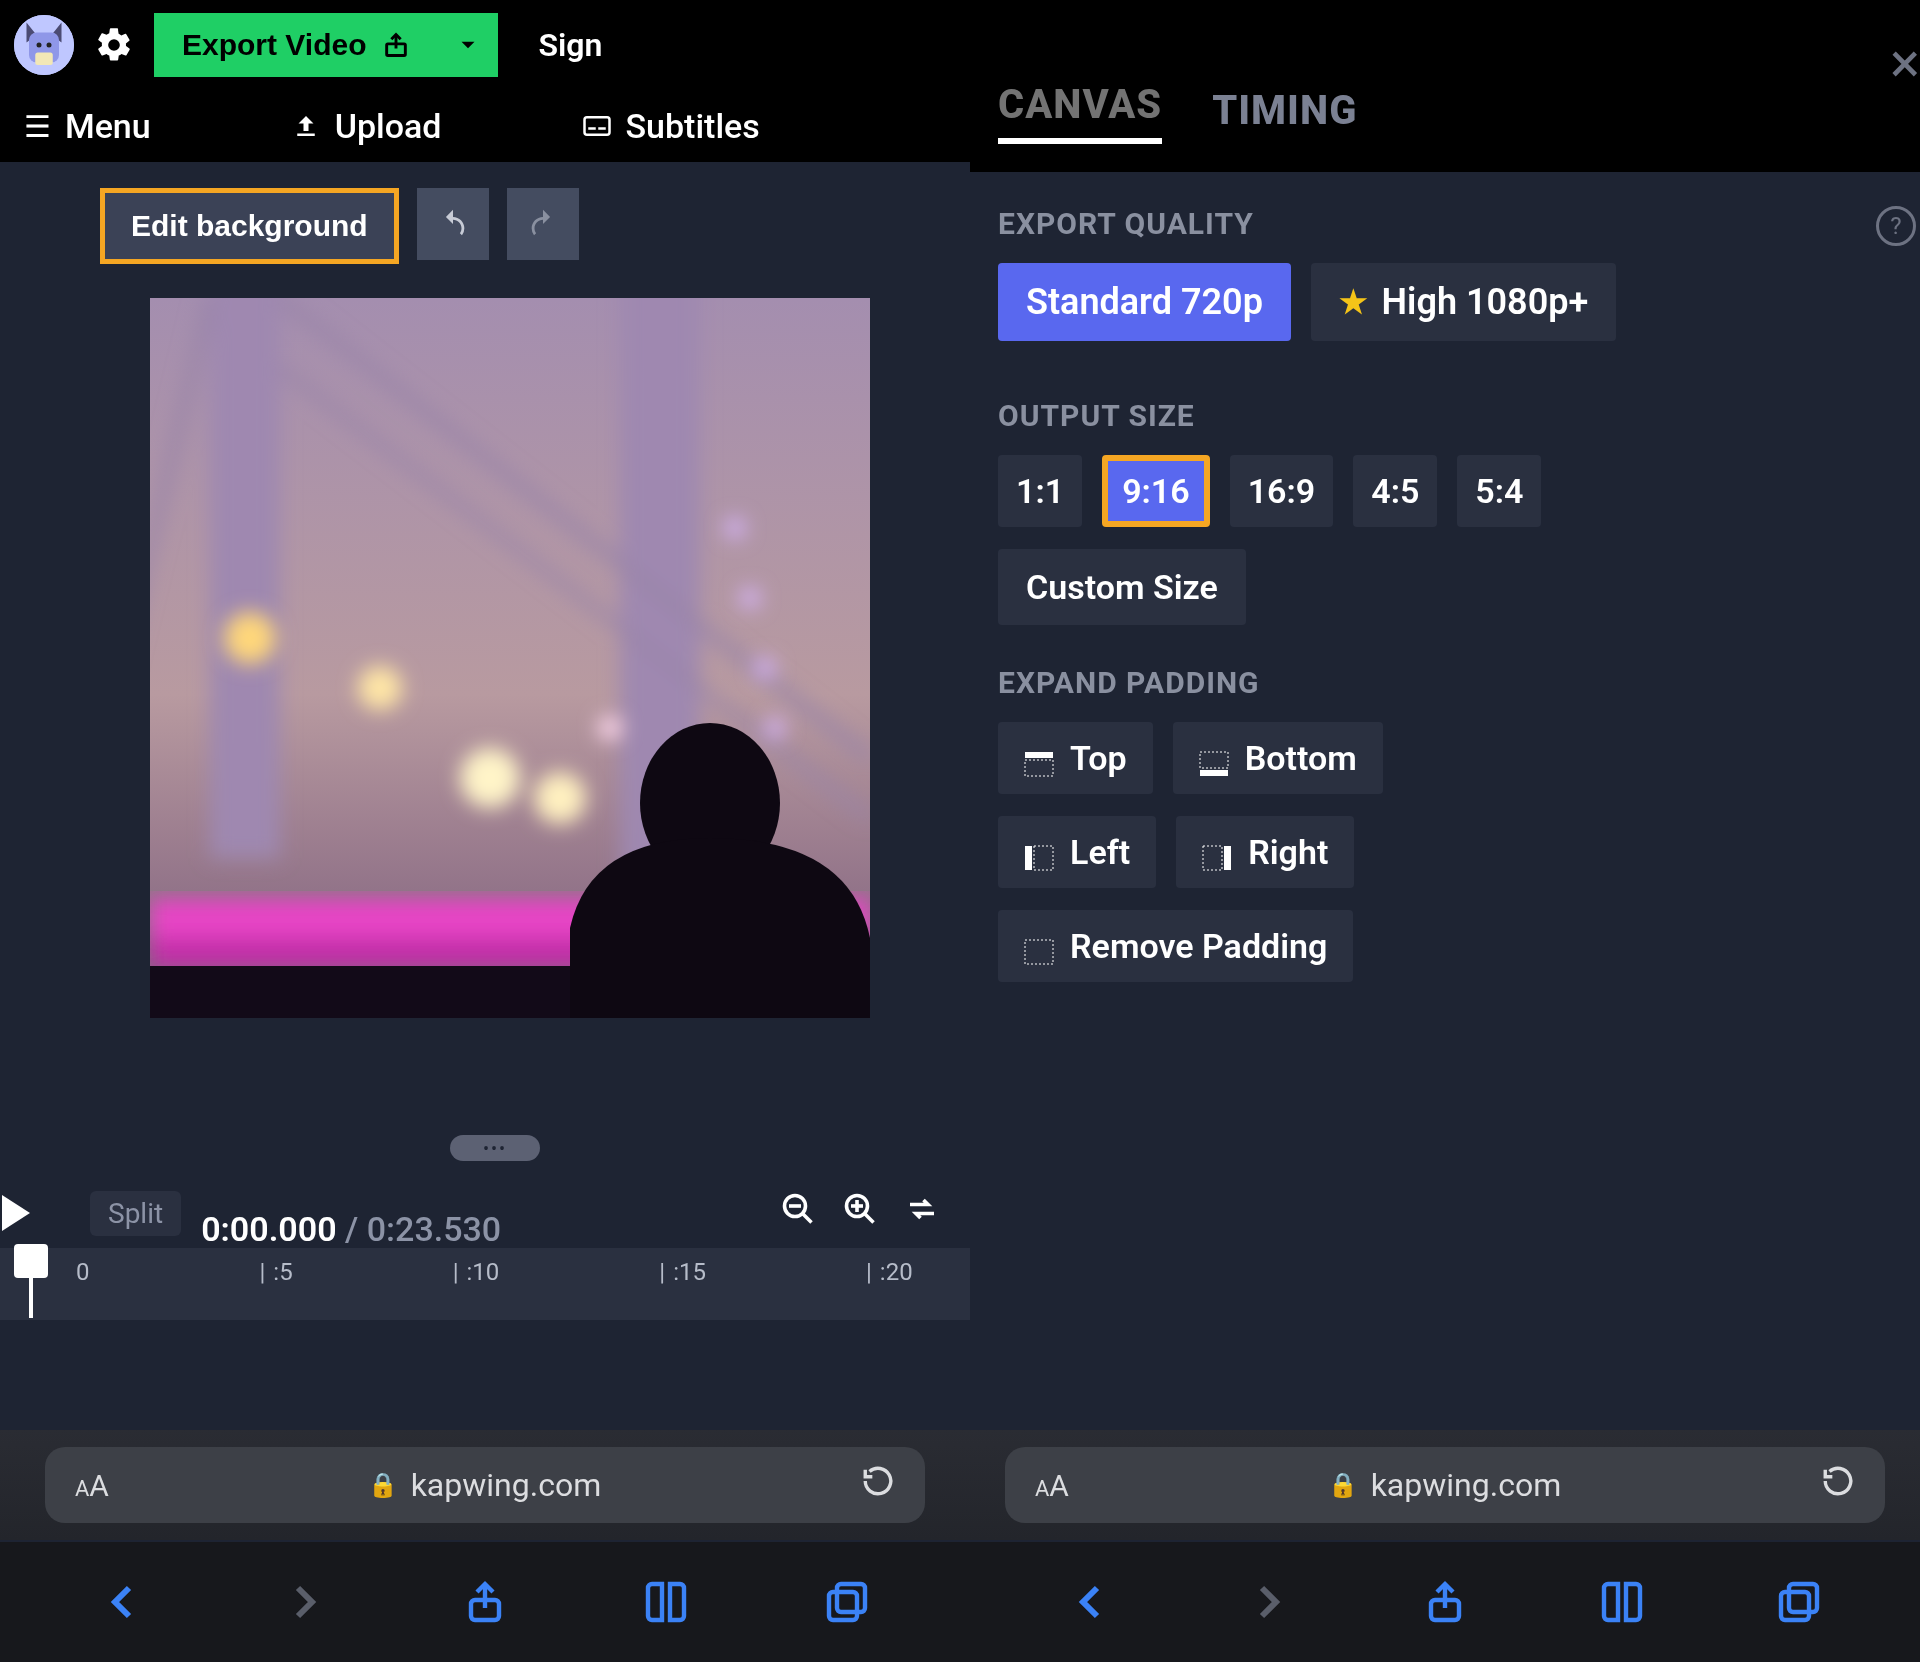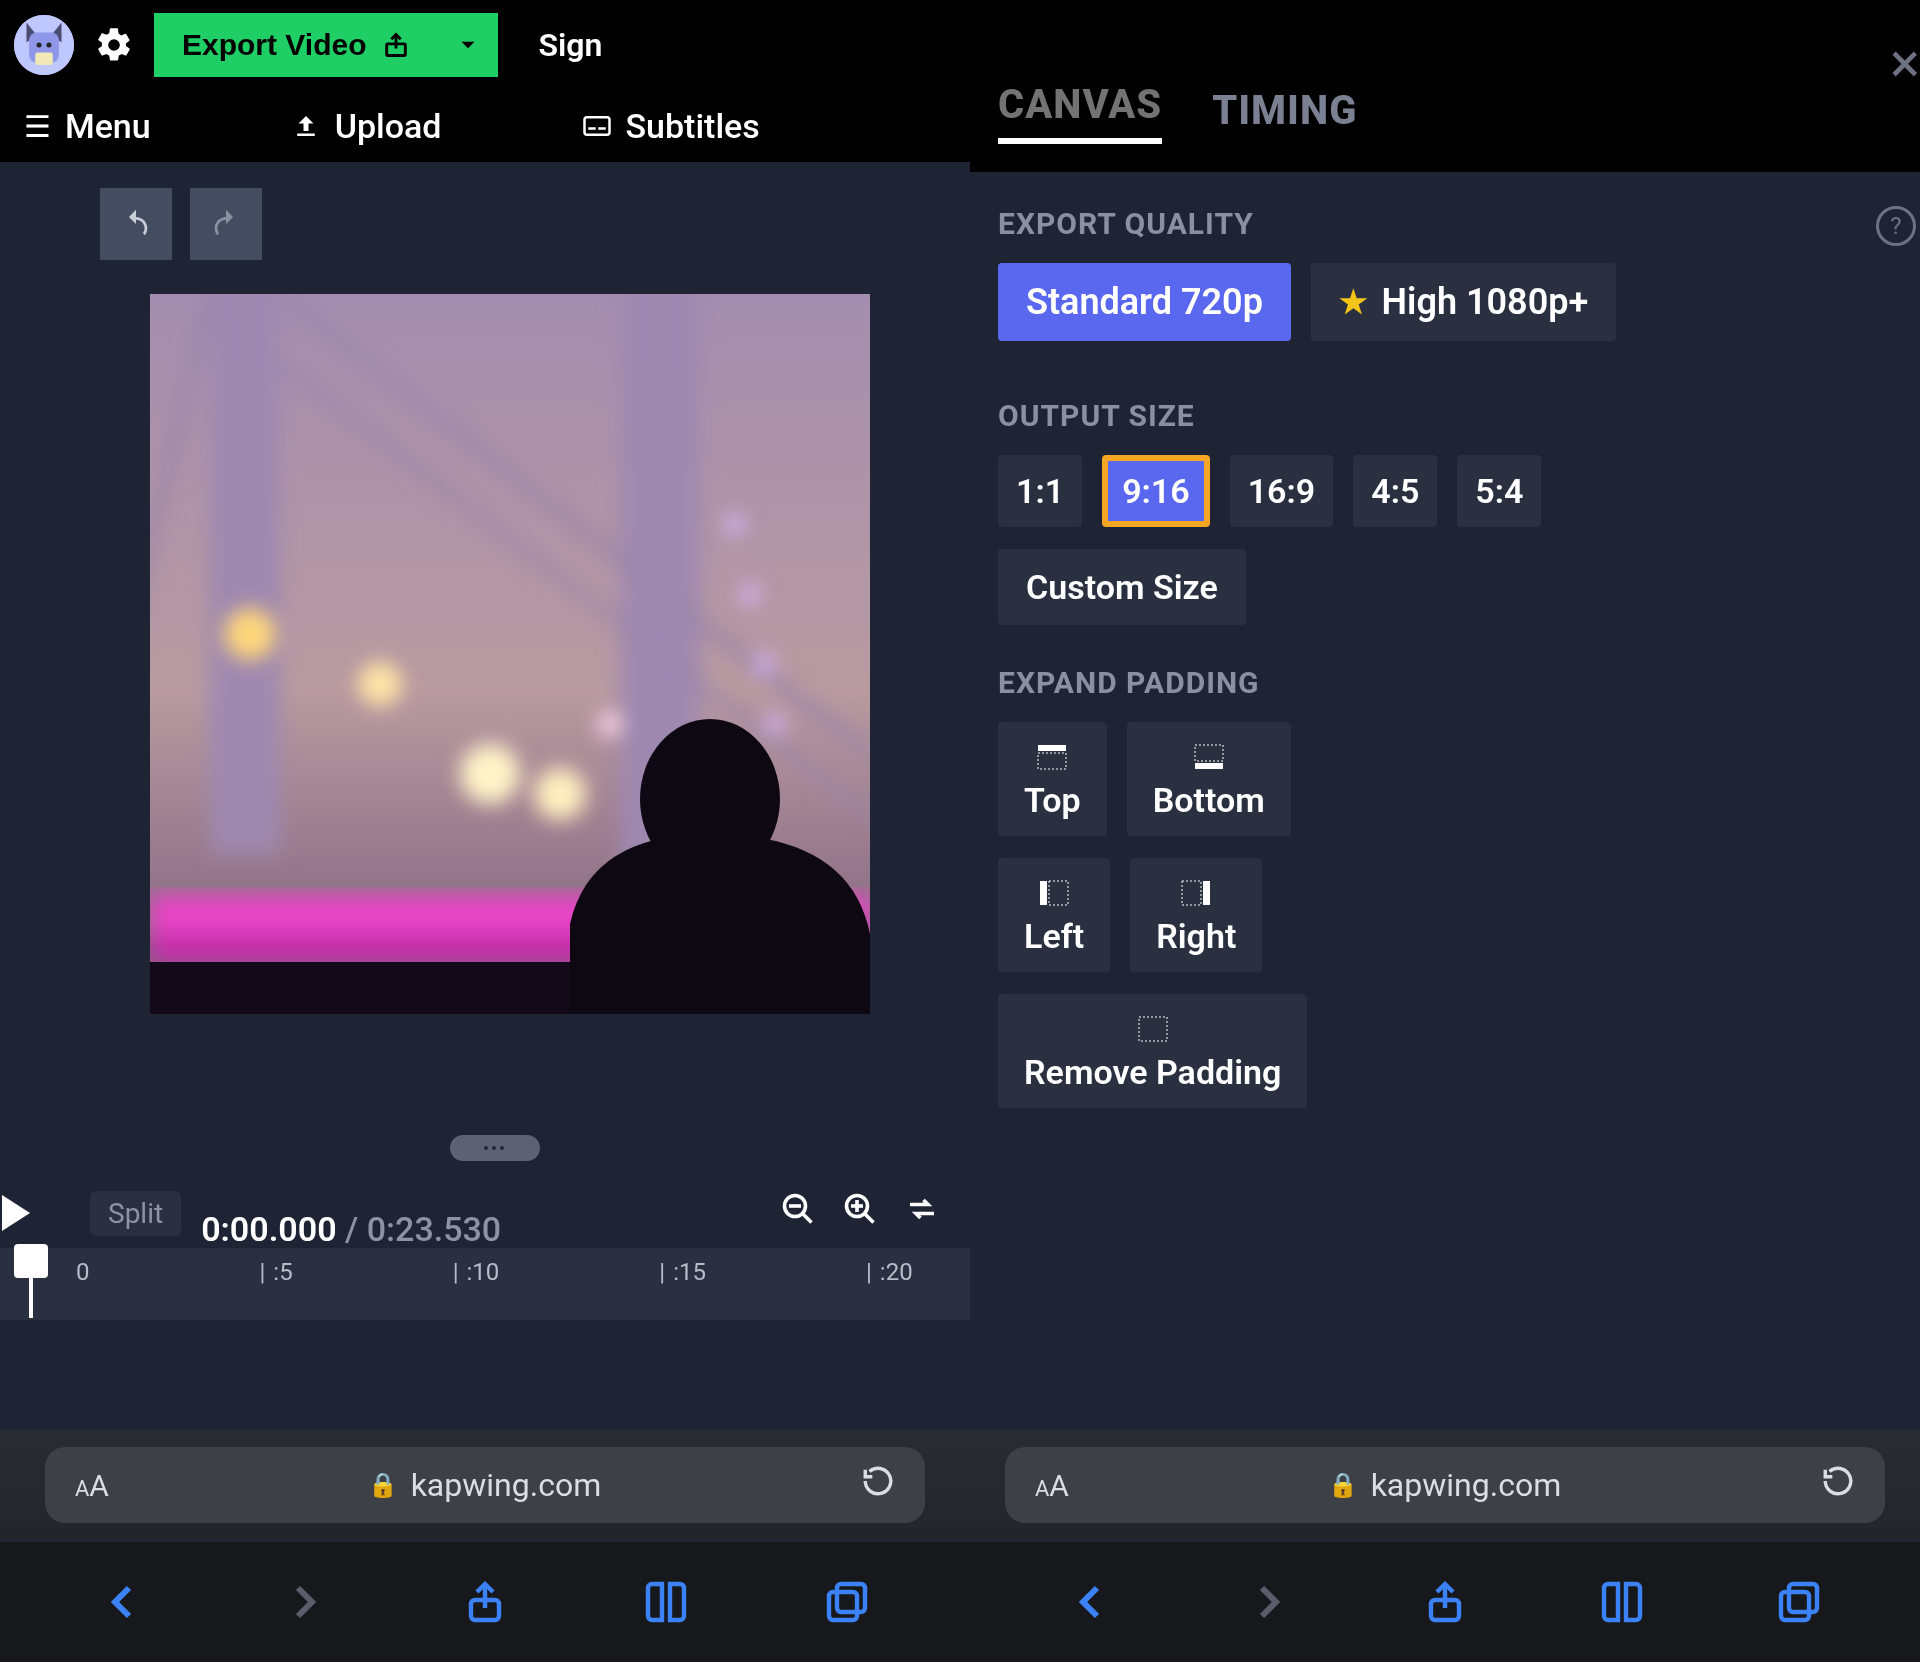--- a/index.html
+++ b/index.html
@@ -166,21 +166,21 @@
     background:#2a3040; color:#fff;
     font-size:36px; font-weight:600;
     padding: 18px 28px; border-radius:4px;
     display:flex;align-items:center;gap:14px;
   }
   .seg.sel { background:#5968ef; }
   .star { color:#f5c418; font-size:32px;}
   .seg.os { font-size:34px; padding:14px 18px;}
   .seg.os.sel { background:#5968ef; border:6px solid #f5a623; padding:10px 14px;}
   .seg.cs { font-size:34px; }
-  .pad-btn { font-size:34px; padding:16px 26px; display:flex;align-items:center;gap:16px;flex-direction:column;}
+  .pad-btn { font-size:34px; padding:16px 26px; display:flex;align-items:center;gap:16px;}
   .pad-ic { display:inline-block; width:30px;height:26px; position:relative;}
   .pad-ic svg{width:30px;height:26px;}
   .rp-row { margin-top:22px;}
   .help-ic { position:absolute; right:4px; top:206px; width:40px;height:40px; border:3px solid #6d7282; border-radius:50%; display:flex;align-items:center;justify-content:center;color:#6d7282; font-size:24px;}
 </style>
 </head>
 <body>
 
 <div class="panel panel-left">
 
@@ -233,20 +233,21 @@
       <svg width="30" height="30" viewBox="0 0 24 24" fill="#fff">
           <rect x="2" y="5" width="20" height="14" rx="2" fill="none" stroke="#fff" stroke-width="2"></rect>
           <rect x="5" y="13" width="6" height="2"></rect>
           <rect x="13" y="13" width="6" height="2"></rect>
         </svg>
       <span>Subtitles</span>
     </div>
   </div>
 
   <div class="tool-row">
+    <button class="edit-bg">Edit background</button>
     <div class="sq-btn">
       <svg width="34" height="34" viewBox="0 0 24 24" fill="#c7cbd6">
           <path d="M12 5V2L7 7l5 5V9c3.31 0 6 2.69 6 6 0 1.3-.42 2.5-1.12 3.47l1.46 1.46A7.96 7.96 0 0 0 20 15c0-4.42-3.58-8-8-8Z"></path>
         </svg>
     </div>
     <div class="sq-btn">
       <svg width="34" height="34" viewBox="0 0 24 24" fill="#8a90a0">
           <path d="M12 5V2l5 5-5 5V9c-3.31 0-6 2.69-6 6 0 1.3.42 2.5 1.12 3.47l-1.46 1.46A7.96 7.96 0 0 1 4 15c0-4.42 3.58-8 8-8Z"></path>
         </svg>
     </div>

